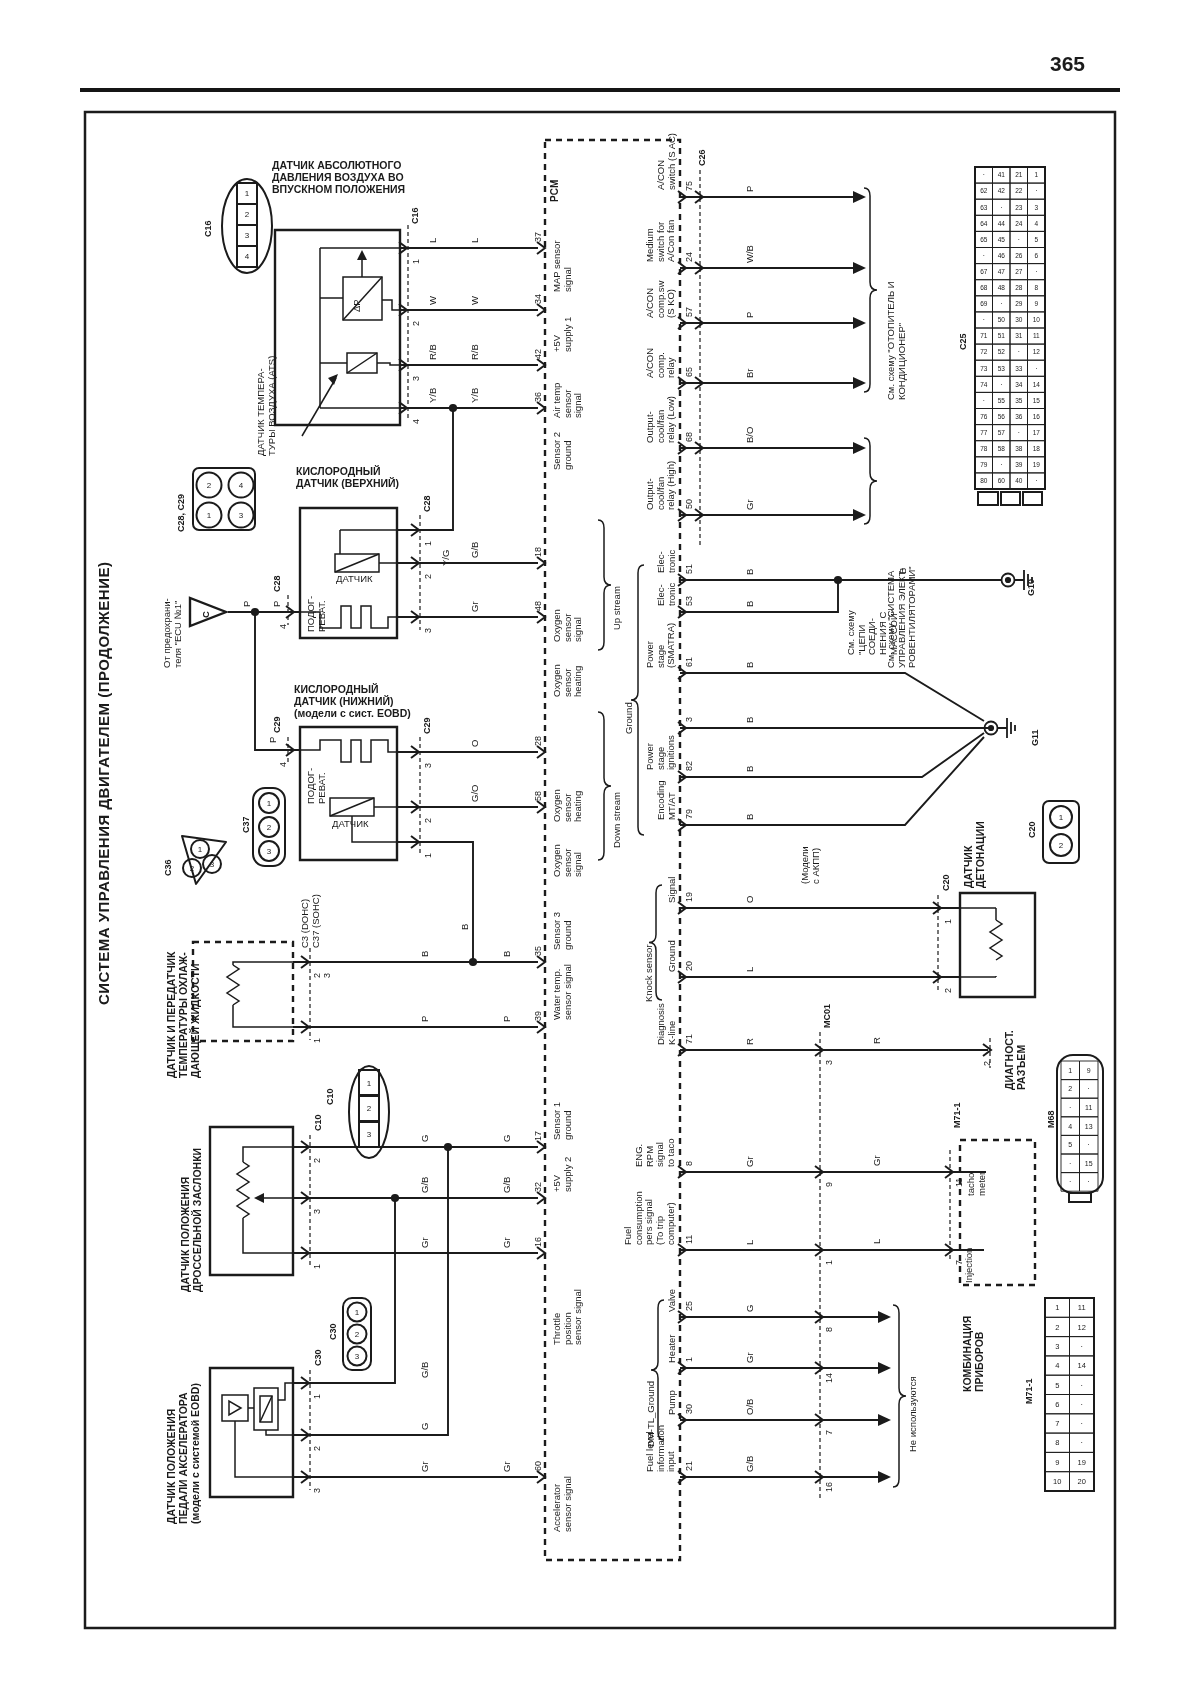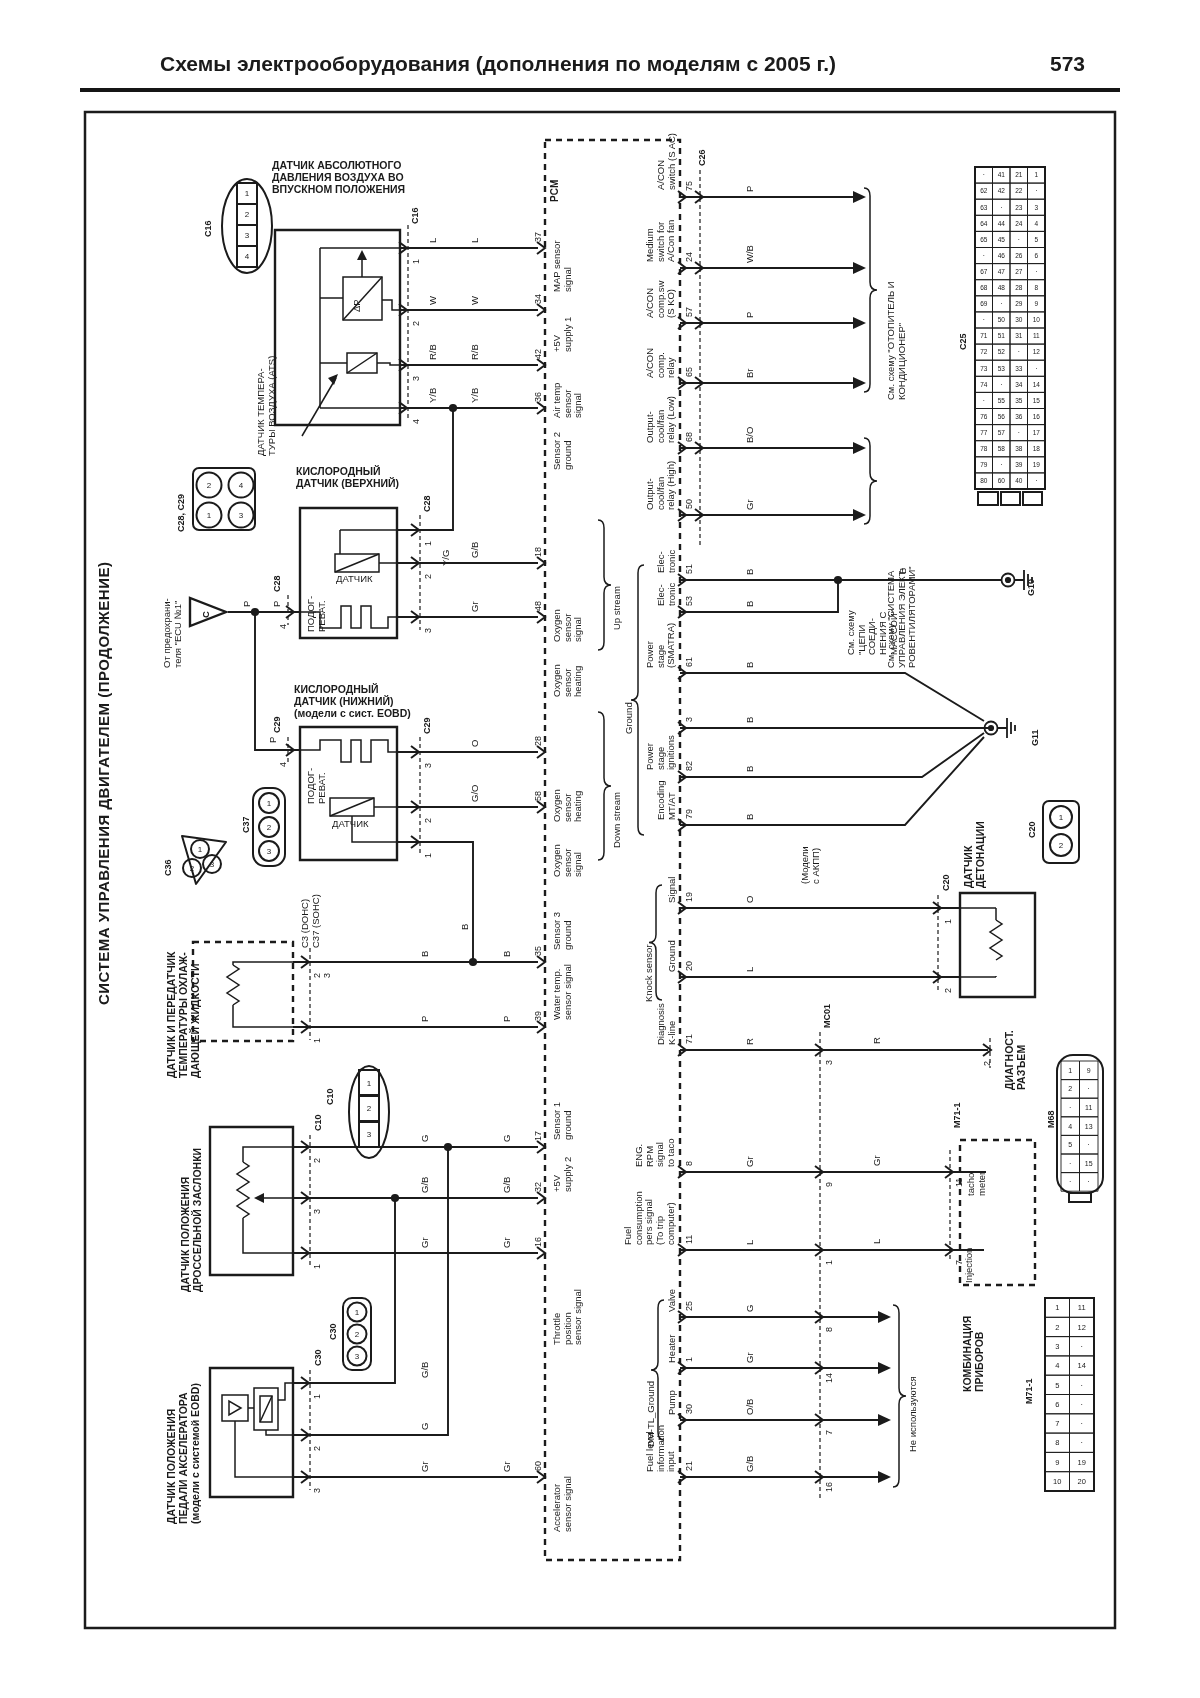--- a/index.html
+++ b/index.html
@@ -17,22 +17,21 @@
   .ref{font-size:9.5px;}
   .pnh{position:absolute;font-size:8px;transform:translate(-50%,-50%);}
   svg{position:absolute;left:0;top:0;}
   svg *{vector-effect:non-scaling-stroke;}
 </style>
 </head>
 <body>
 
 <div class="page">
 
-  <div class="hz hdr" style="left:160px;top:52px;">Схемы электрооборудования (дополнения по моделям с 2005 г.)</div>
-  <div class="hz hdr" style="left:1050px;top:52px;">573</div>
+  <div class="hz hdr" style="left:1050px;top:52px;">365</div>
   <div class="hz" style="left:80px;top:88px;width:1040px;height:4px;background:#151515;"></div>
 
   <svg id="art" width="1200" height="1698" viewBox="0 0 1200 1698">
     <g stroke="#1b1b1b" fill="none" stroke-width="2.5">
       <rect x="85" y="112" width="1030" height="1516"></rect>
     </g>
 
     <g stroke="#1b1b1b" fill="none" stroke-width="2.4" stroke-dasharray="6 5">
       <rect x="545" y="140" width="135" height="1420"></rect>
       <rect x="193" y="942" width="100" height="99"></rect>

